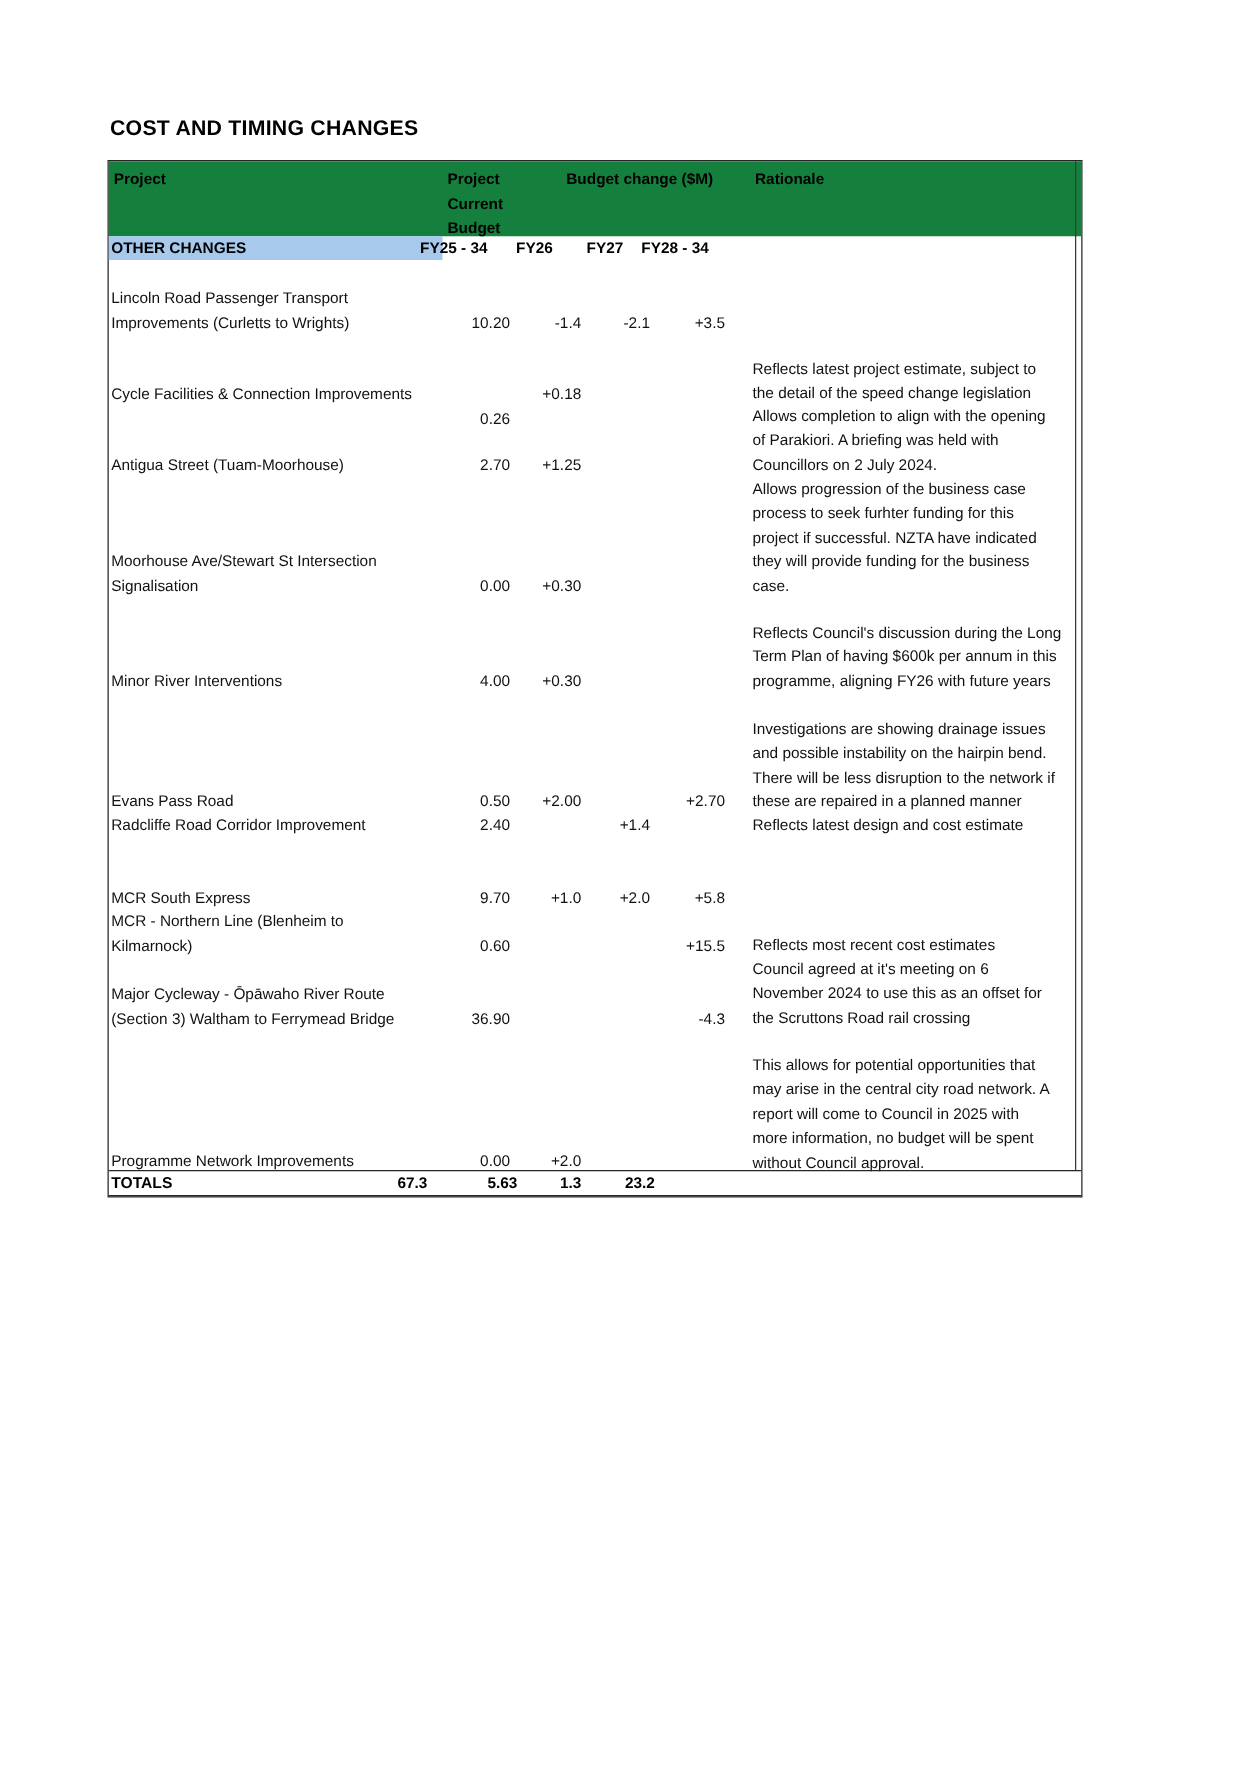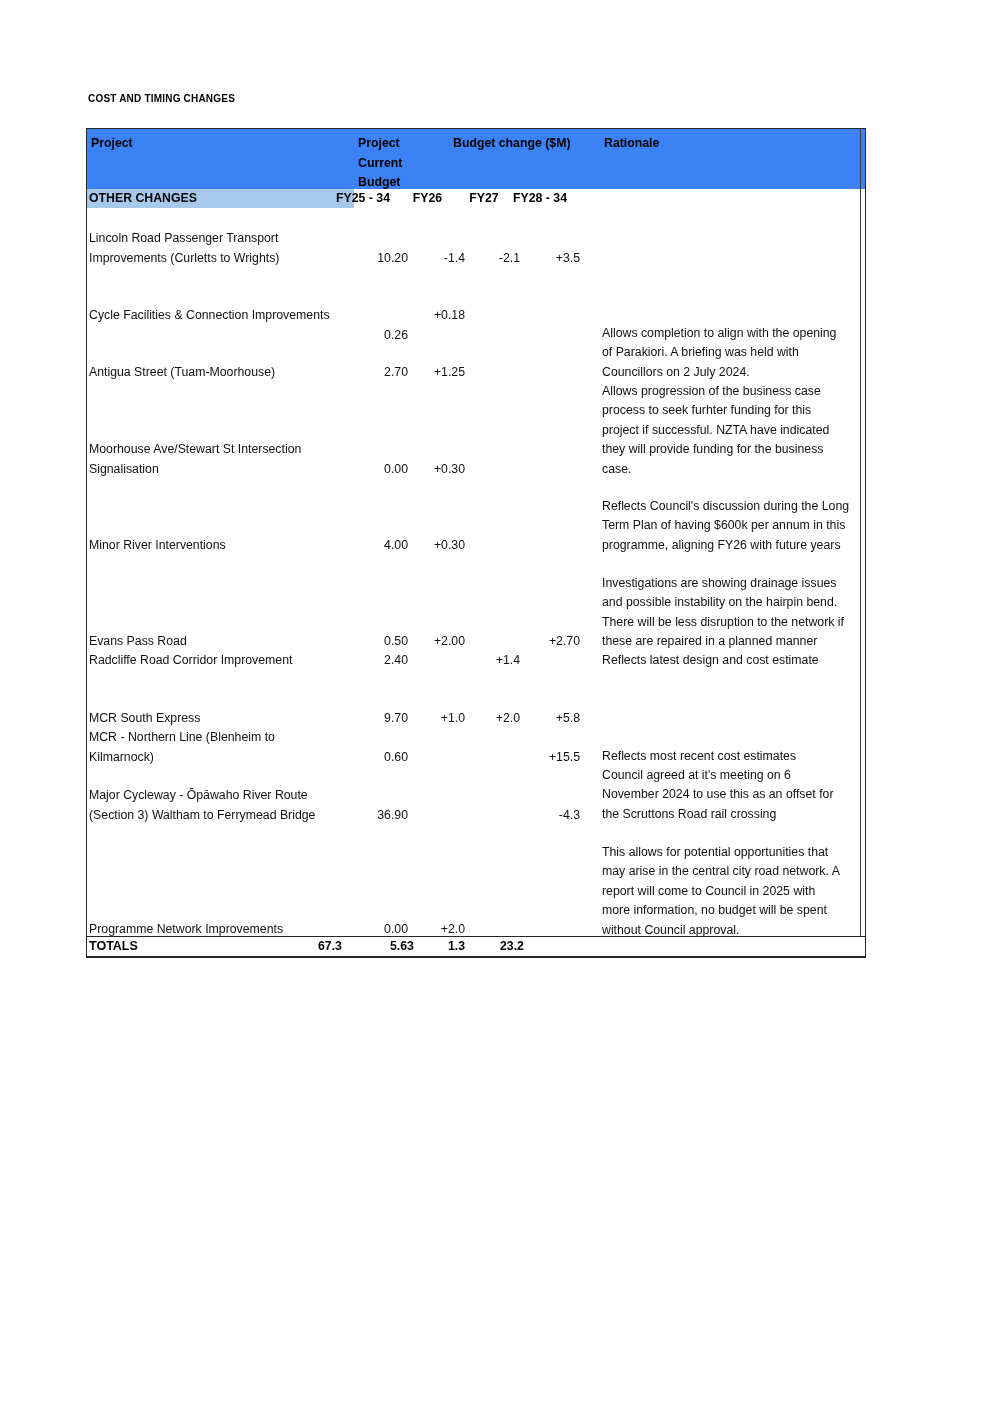--- a/index.html
+++ b/index.html
@@ -21,21 +21,21 @@
     height: 1421px;
     background: #ffffff;
     overflow: hidden;
   }
 
   
   #section-title {
     position: absolute;
     left: 88px;
     top: 93px;
-    font-size: 10px;
+    font-size: 17px;
     font-weight: bold;
     letter-spacing: 0.2px;
     white-space: nowrap;
   }
 
   
   #table-frame {
     position: absolute;
     left: 86px;
     top: 128px;
@@ -45,21 +45,21 @@
     box-sizing: border-box;
   }
 
   
   #header-band {
     position: absolute;
     left: 87px;
     top: 129px;
     width: 778px;
     height: 60px;
-    background: #3b82f6;
+    background: #15803d;
   }
   #header-band .hcell {
     position: absolute;
     font-size: 12.3px;
     font-weight: bold;
     line-height: 19.5px;
     color: #000000;
     white-space: pre-line;
   }
   #h-project      { left: 4px;   top: 5px; }
@@ -259,20 +259,22 @@
   <div class="num col-cur" style="top:805px;">36.90</div>
   <div class="num col-fy26" style="top:805px;"></div>
   <div class="num col-fy27" style="top:805px;"></div>
   <div class="num col-fy28" style="top:805px;">-4.3</div>
 
   <div class="num col-cur" style="top:919px;">0.00</div>
   <div class="num col-fy26" style="top:919px;">+2.0</div>
   <div class="num col-fy27" style="top:919px;"></div>
   <div class="num col-fy28" style="top:919px;"></div>
 
+  <div class="rationale" style="left:602px; top:286px;">Reflects latest project estimate, subject to
+the detail of the speed change legislation</div>
   <div class="rationale" style="left:602px; top:324px;">Allows completion to align with the opening
 of Parakiori. A briefing was held with
 Councillors on 2 July 2024.</div>
   <div class="rationale" style="left:602px; top:382px;">Allows progression of the business case
 process to seek furhter funding for this
 project if successful.  NZTA have indicated
 they will provide funding for the business
 case.</div>
   <div class="rationale" style="left:602px; top:497px;">Reflects Council's discussion during the Long
 Term Plan of having $600k per annum in this

